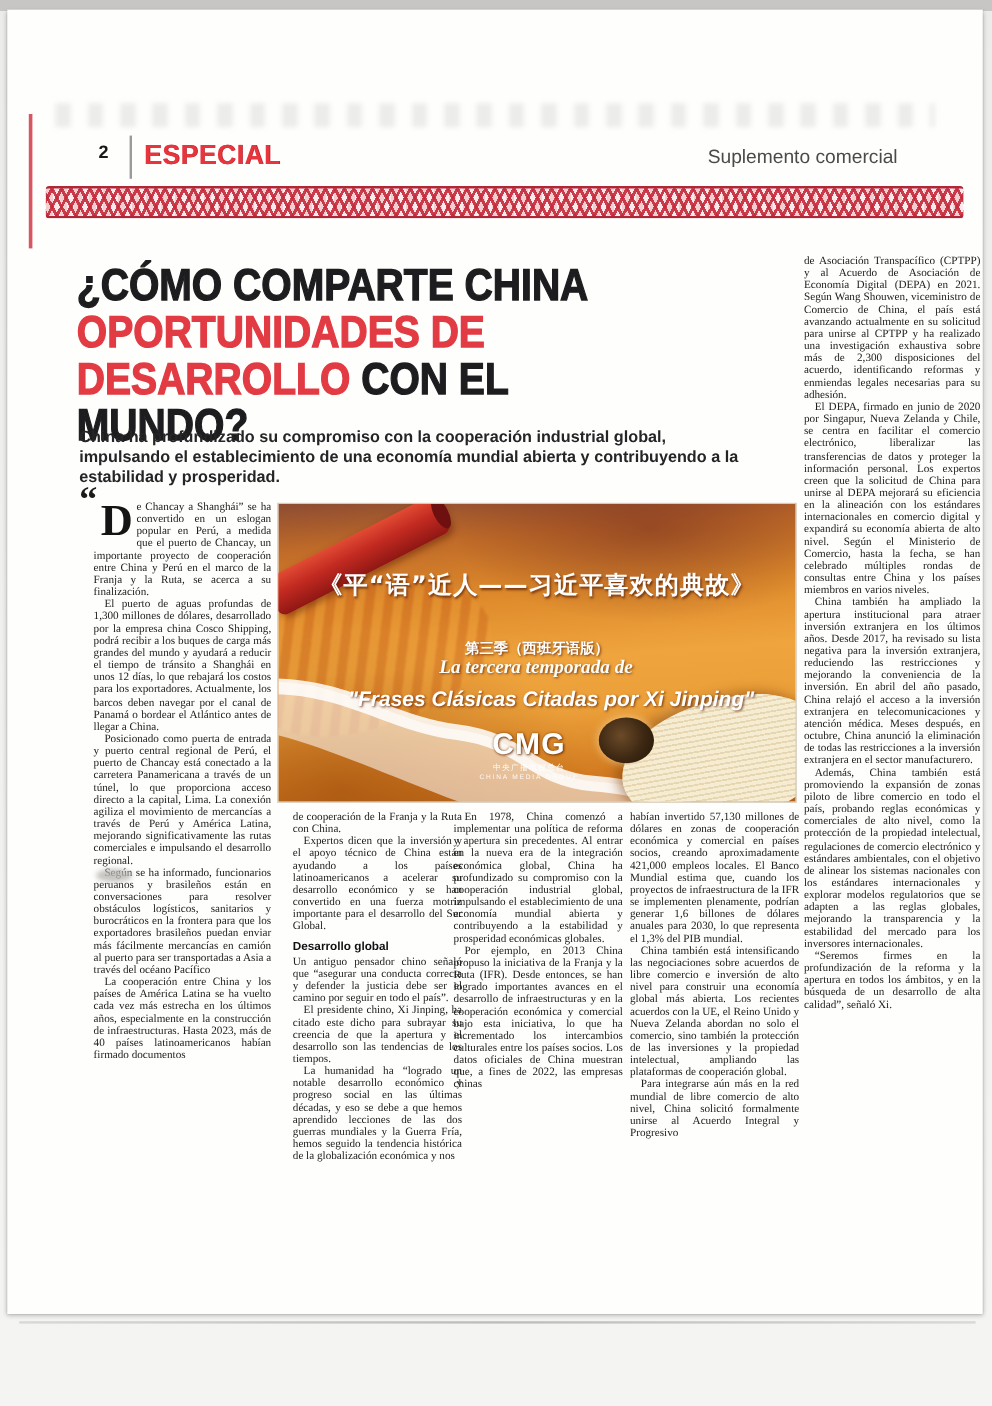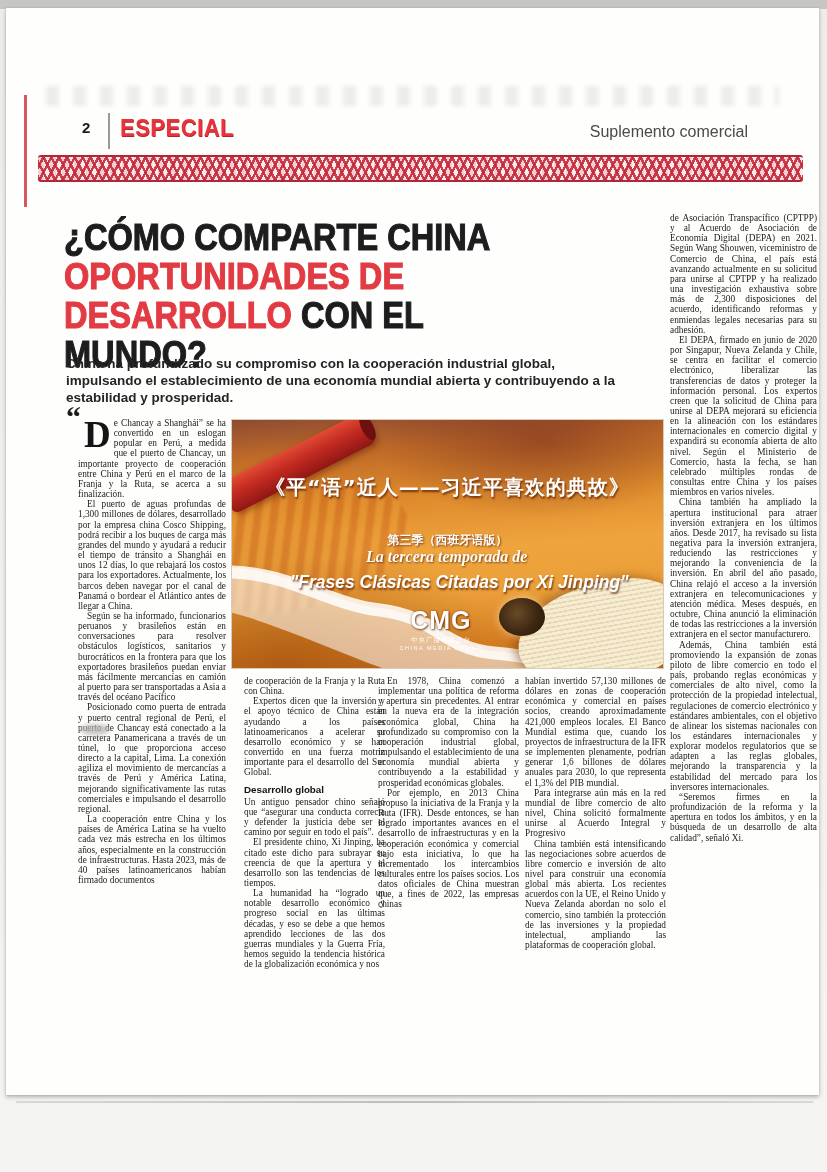--- a/index.html
+++ b/index.html
@@ -180,22 +180,22 @@
     <span class="hl-red">OPORTUNIDADES DE</span><br>
     <span class="hl-red">DESARROLLO</span><span class="hl-black"> CON EL MUNDO?</span>
   </h1>
 
   <p class="lede">China ha profundizado su compromiso con la cooperación industrial global, impulsando el establecimiento de una economía mundial abierta y contribuyendo a la estabilidad y prosperidad.</p>
 
   <div class="col col1">
     <span class="openquote">“</span>
     <p class="noindent"><span class="dropcap">D</span><span>e Chancay a Shanghái” se ha convertido en un eslogan popular en Perú, a medida que el puerto de Chancay, un importante proyecto de cooperación entre China y Perú en el marco de la Franja y la Ruta, se acerca a su finalización.</span></p>
     <p>El puerto de aguas profundas de 1,300 millones de dólares, desarrollado por la empresa china Cosco Shipping, podrá recibir a los buques de carga más grandes del mundo y ayudará a reducir el tiempo de tránsito a Shanghái en unos 12 días, lo que rebajará los costos para los exportadores. Actualmente, los barcos deben navegar por el canal de Panamá o bordear el Atlántico antes de llegar a China.</p>
+    <p>Posicionado como puerta de entrada y puerto central regional de Perú, el puerto de Chancay está conectado a la carretera Panamericana a través de un túnel, lo que proporciona acceso directo a la capital, Lima. La conexión agiliza el movimiento de mercancías a través de Perú y América Latina, mejorando significativamente las rutas comerciales e impulsando el desarrollo regional.</p>
     <p>Según se ha informado, funcionarios peruanos y brasileños están en conversaciones para resolver obstáculos logísticos, sanitarios y burocráticos en la frontera para que los exportadores brasileños puedan enviar más fácilmente mercancías en camión al puerto para ser transportadas a Asia a través del océano Pacífico</p>
-    <p>Posicionado como puerta de entrada y puerto central regional de Perú, el puerto de Chancay está conectado a la carretera Panamericana a través de un túnel, lo que proporciona acceso directo a la capital, Lima. La conexión agiliza el movimiento de mercancías a través de Perú y América Latina, mejorando significativamente las rutas comerciales e impulsando el desarrollo regional.</p>
     <p>La cooperación entre China y los países de América Latina se ha vuelto cada vez más estrecha en los últimos años, especialmente en la construcción de infraestructuras. Hasta 2023, más de 40 países latinoamericanos habían firmado documentos</p>
   </div>
   <div class="smudge"></div>
 
   <div class="photo">
     <div class="scroll-ribbon"></div>
     <div class="scroll-bar"></div>
     <svg class="river" width="433" height="250" viewBox="0 0 433 250">
       <path d="M-12,148 C55,146 95,182 148,188 C205,195 208,226 262,231 C305,235 330,244 345,258 L180,258 C120,240 40,200 -12,190 Z" fill="#ffffff" opacity="0.55"></path>
       <path d="M-12,152 C55,150 95,184 148,190 C205,197 210,228 262,233 C300,236 322,244 334,254" fill="none" stroke="#ffffff" stroke-width="13" stroke-linecap="round" opacity="0.85"></path>
@@ -222,22 +222,22 @@
     <p>La humanidad ha “logrado un notable desarrollo económico y progreso social en las últimas décadas, y eso se debe a que hemos aprendido lecciones de las dos guerras mundiales y la Guerra Fría, hemos seguido la tendencia histórica de la globalización económica y nos</p>
   </div>
 
   <div class="col col3">
     <p>En 1978, China comenzó a implementar una política de reforma y apertura sin precedentes. Al entrar en la nueva era de la integración económica global, China ha profundizado su compromiso con la cooperación industrial global, impulsando el establecimiento de una economía mundial abierta y contribuyendo a la estabilidad y prosperidad económicas globales.</p>
     <p>Por ejemplo, en 2013 China propuso la iniciativa de la Franja y la Ruta (IFR). Desde entonces, se han logrado importantes avances en el desarrollo de infraestructuras y en la cooperación económica y comercial bajo esta iniciativa, lo que ha incrementado los intercambios culturales entre los países socios. Los datos oficiales de China muestran que, a fines de 2022, las empresas chinas</p>
   </div>
 
   <div class="col col4">
     <p class="noindent">habían invertido 57,130 millones de dólares en zonas de cooperación económica y comercial en países socios, creando aproximadamente 421,000 empleos locales. El Banco Mundial estima que, cuando los proyectos de infraestructura de la IFR se implementen plenamente, podrían generar 1,6 billones de dólares anuales para 2030, lo que representa el 1,3% del PIB mundial.</p>
+    <p>China también está intensificando las negociaciones sobre acuerdos de libre comercio e inversión de alto nivel para construir una economía global más abierta. Los recientes acuerdos con la UE, el Reino Unido y Nueva Zelanda abordan no solo el comercio, sino también la protección de las inversiones y la propiedad intelectual, ampliando las plataformas de cooperación global.</p>
     <p>Para integrarse aún más en la red mundial de libre comercio de alto nivel, China solicitó formalmente unirse al Acuerdo Integral y Progresivo</p>
-    <p>China también está intensificando las negociaciones sobre acuerdos de libre comercio e inversión de alto nivel para construir una economía global más abierta. Los recientes acuerdos con la UE, el Reino Unido y Nueva Zelanda abordan no solo el comercio, sino también la protección de las inversiones y la propiedad intelectual, ampliando las plataformas de cooperación global.</p>
   </div>
 
   <div class="col col5">
     <p class="noindent">de Asociación Transpacífico (CPTPP) y al Acuerdo de Asociación de Economía Digital (DEPA) en 2021. Según Wang Shouwen, viceministro de Comercio de China, el país está avanzando actualmente en su solicitud para unirse al CPTPP y ha realizado una investigación exhaustiva sobre más de 2,300 disposiciones del acuerdo, identificando reformas y enmiendas legales necesarias para su adhesión.</p>
     <p>El DEPA, firmado en junio de 2020 por Singapur, Nueva Zelanda y Chile, se centra en facilitar el comercio electrónico, liberalizar las transferencias de datos y proteger la información personal. Los expertos creen que la solicitud de China para unirse al DEPA mejorará su eficiencia en la alineación con los estándares internacionales en comercio digital y expandirá su economía abierta de alto nivel. Según el Ministerio de Comercio, hasta la fecha, se han celebrado múltiples rondas de consultas entre China y los países miembros en varios niveles.</p>
     <p>China también ha ampliado la apertura institucional para atraer inversión extranjera en los últimos años. Desde 2017, ha revisado su lista negativa para la inversión extranjera, reduciendo las restricciones y mejorando la conveniencia de la inversión. En abril del año pasado, China relajó el acceso a la inversión extranjera en telecomunicaciones y atención médica. Meses después, en octubre, China anunció la eliminación de todas las restricciones a la inversión extranjera en el sector manufacturero.</p>
     <p>Además, China también está promoviendo la expansión de zonas piloto de libre comercio en todo el país, probando reglas económicas y comerciales de alto nivel, como la protección de la propiedad intelectual, regulaciones de comercio electrónico y estándares ambientales, con el objetivo de alinear los sistemas nacionales con los estándares internacionales y explorar modelos regulatorios que se adapten a las reglas globales, mejorando la transparencia y la estabilidad del mercado para los inversores internacionales.</p>
     <p>“Seremos firmes en la profundización de la reforma y la apertura en todos los ámbitos, y en la búsqueda de un desarrollo de alta calidad”, señaló Xi.</p>
   </div>
 

